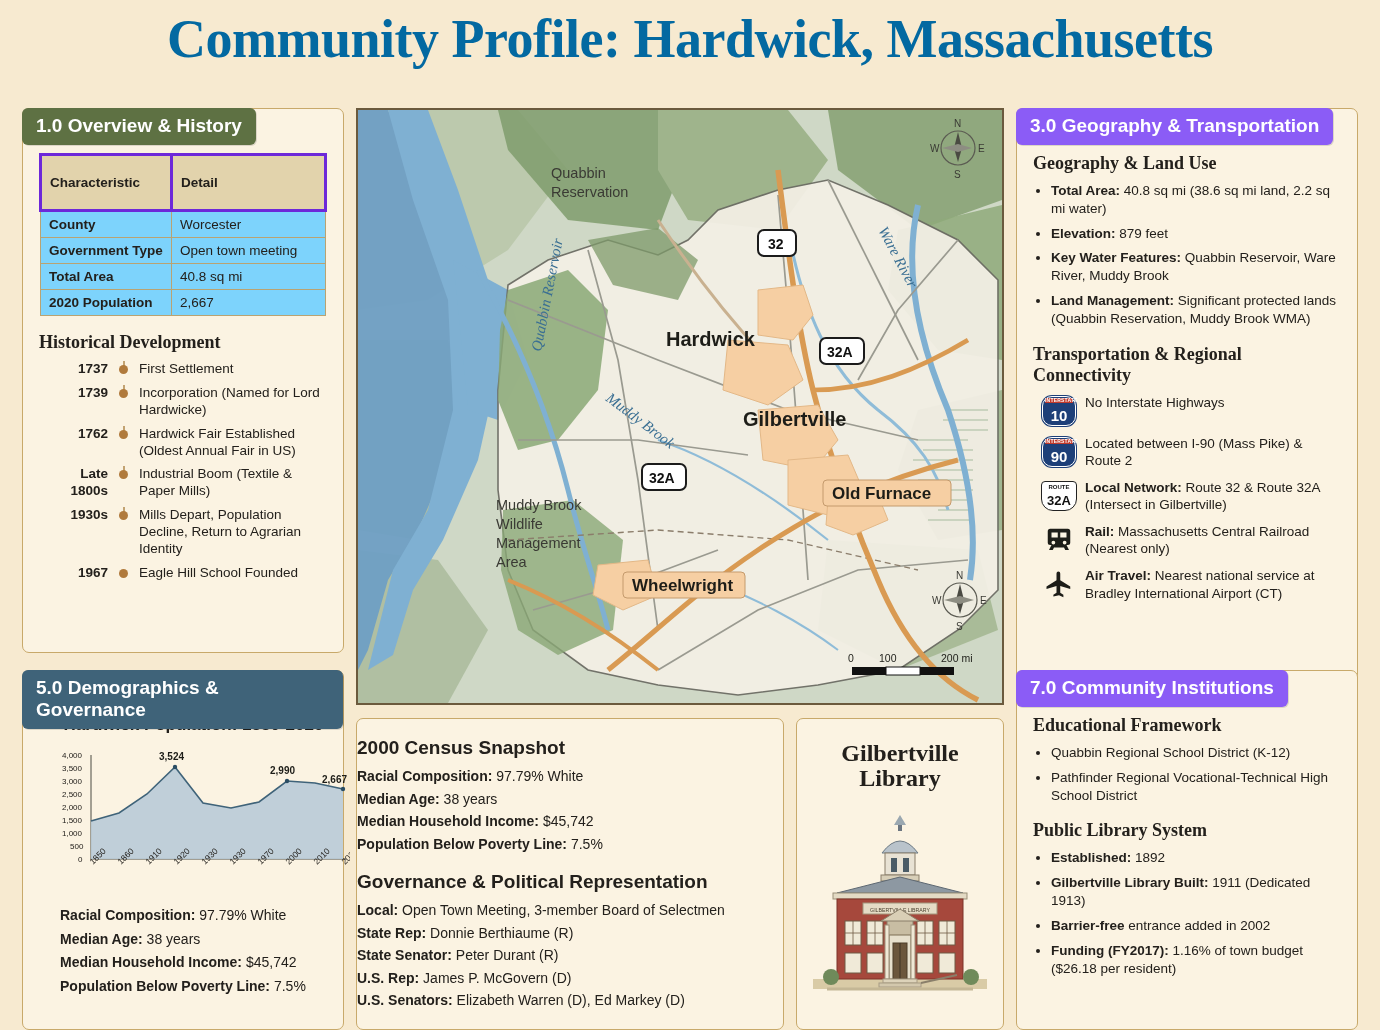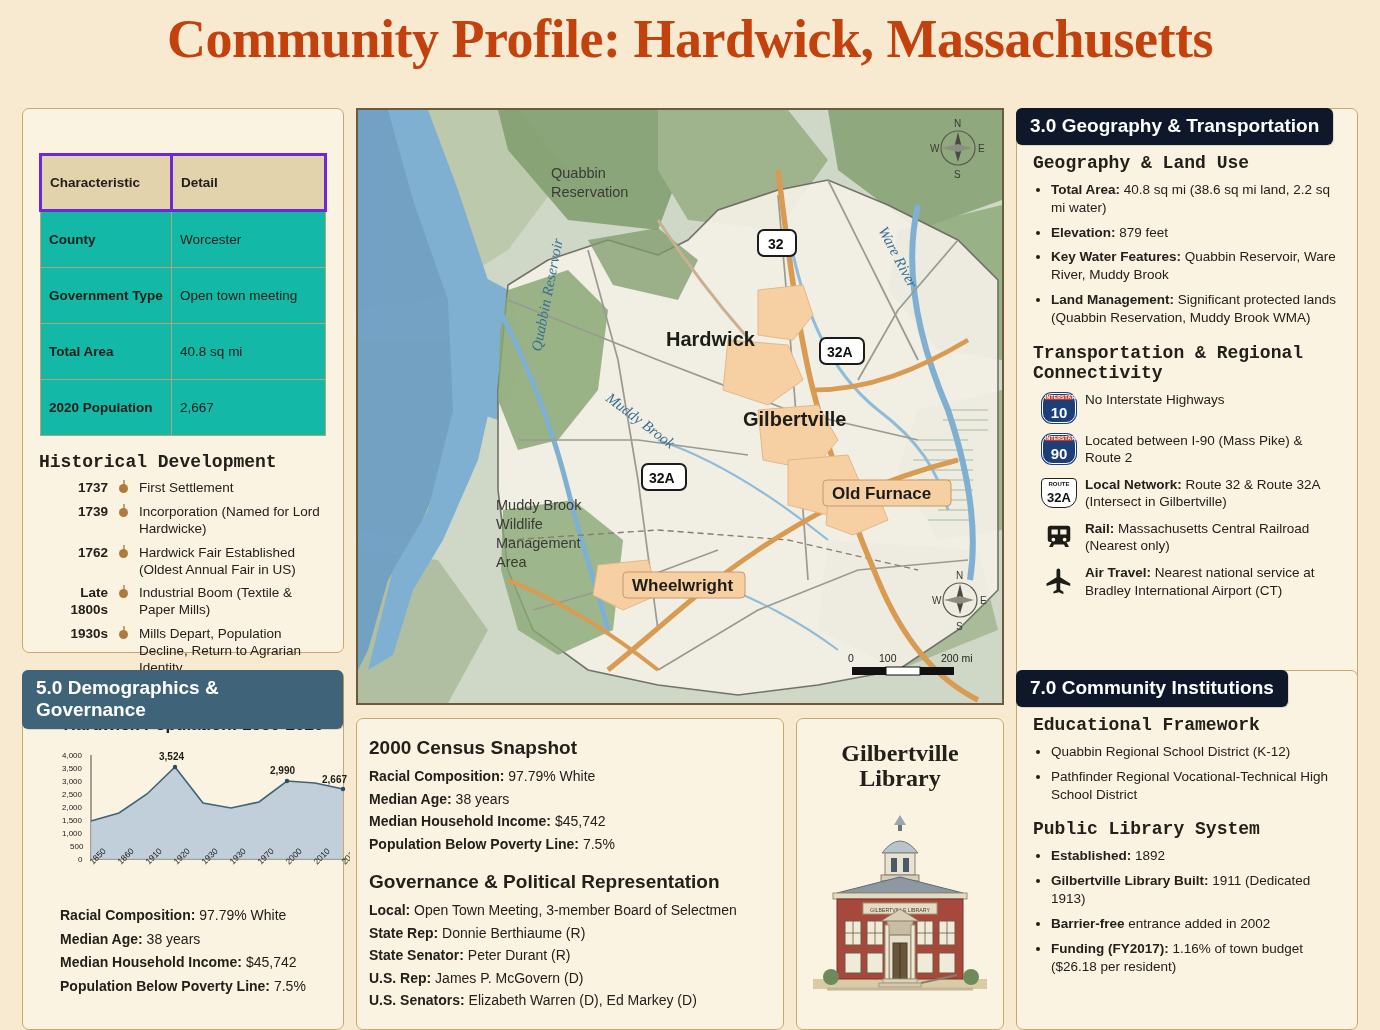--- a/index.html
+++ b/index.html
@@ -12,21 +12,21 @@
     overflow:hidden;
     position:relative;
   }
   .page-title {
     text-align:center;
     font-family:"Liberation Serif", serif;
     font-weight:bold;
     font-size:54px;
     letter-spacing:-0.5px;
     margin:8px 0 6px 0;
-    color:#c2410c;
+    color:#0369a1;
   }
   .layout {
     position:absolute;
     top:108px; left:0; width:1380px; height:922px;
   }
   
   .panel {
     position:absolute;
     background:#fbf3e2;
     border:1.5px solid #c8a96a;
@@ -39,37 +39,37 @@
     font-size:19px;
     padding:7px 14px 8px 14px;
     border-radius:6px;
     display:inline-block;
     position:absolute;
     top:-1px; left:-1px;
     box-shadow:1px 1px 0 rgba(0,0,0,.12);
   }
   .green-head { background:#5e7143; }
   .blue-head { background:#3f6379; }
-  .red-head  { background:#0f172a; }
+  .red-head  { background:#8b5cf6; }
   .panel-body { padding:44px 16px 12px 16px; }
 
   
   #panel-overview { left:22px; top:0; width:322px; height:545px; }
   table.char-table { border-collapse:collapse; width:100%; font-size:13.5px; }
   table.char-table th {
     background:#e2d3ac; border:3px solid #6d28d9; text-align:left;
     padding:19px 8px; font-weight:bold; font-size:13.5px;
   }
   table.char-table td {
-    border:1px solid #b9a372; padding:20px 8px; background:#14b8a6;
+    border:1px solid #b9a372; padding:5px 8px; background:#7dd3fc;
   }
   table.char-table td.k { font-weight:bold; width:46%; }
   h3.sub {
     font-size:18px; font-weight:bold; margin:16px 0 8px 0;
-    font-family:Liberation Mono, monospace;
+    font-family:Liberation Serif, serif;
   }
   .timeline { position:relative; padding-left:0; }
   .tl-row { display:flex; align-items:flex-start; margin-bottom:7px; position:relative; }
   .tl-year {
     width:78px; text-align:right; font-weight:bold; font-size:13.5px;
     padding-right:9px; flex:0 0 78px; line-height:1.25;
   }
   .tl-dotwrap { position:relative; width:16px; flex:0 0 16px; }
   .tl-dot {
     width:9px; height:9px; border-radius:50%; background:#b07a3c;
@@ -117,21 +117,21 @@
   .usshield .n { padding-bottom:3px; }
 
   
   #panel-demo { left:22px; top:562px; width:322px; height:360px;padding-left:21px; }
   .chart-title { text-align:center; font-weight:bold; font-size:17px; margin:2px 0 6px 0; }
   .chart-wrap { position:relative; height:150px; }
   .stat-line { font-size:14px; margin-top:6px; line-height:1.25; }
   .stat-line b { font-weight:bold; }
 
   
-  #panel-census { left:356px; top:610px; width:428px; height:312px; padding:18px 12px; }
+  #panel-census { left:356px; top:610px; width:428px; height:312px; padding:18px 0; }
   #panel-census, #panel-library { background:#fbf3e2; border:1.5px solid #c8a96a; border-radius:7px; position:absolute; }
   h3.blk { font-size:19px; font-weight:bold; margin:0 0 9px 0; }
   h3.blk2 { font-size:19px; font-weight:bold; margin:18px 0 9px 0; }
   .kv { font-size:14px; margin-bottom:5px; line-height:1.25; }
   .kv b { font-weight:bold; }
 
   
   #panel-library { left:796px; top:610px; width:208px; height:312px; padding:14px 10px; }
   .lib-title {
     text-align:center; font-family:"Liberation Serif", serif; font-weight:bold;
@@ -142,20 +142,21 @@
   #panel-inst { left:1016px; top:562px; width:342px; height:360px; }
 </style>
 </head>
 <body>
 
 <div class="page-title">Community Profile: Hardwick, Massachusetts</div>
 
 <div class="layout">
 
   <section class="panel" id="panel-overview">
+    <div class="panel-head green-head">1.0 Overview &amp; History</div>
     <div class="panel-body">
       <table class="char-table">
         <thead>
           <tr>
             <th>Characteristic</th>
             <th>Detail</th>
           </tr>
         </thead>
         <tbody>
           <tr>

